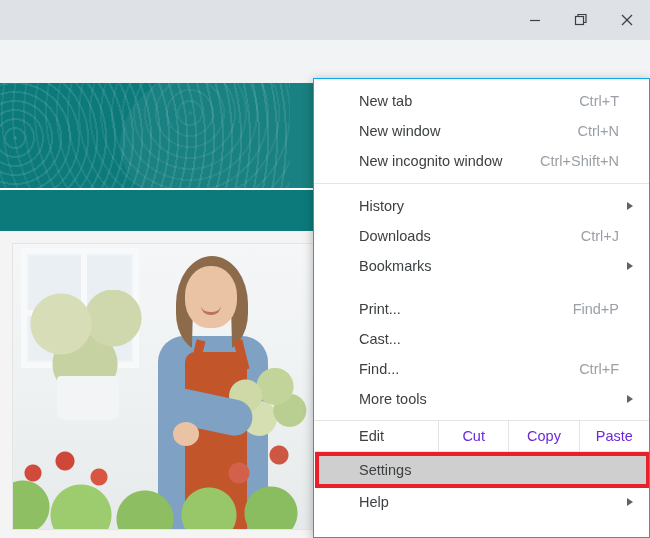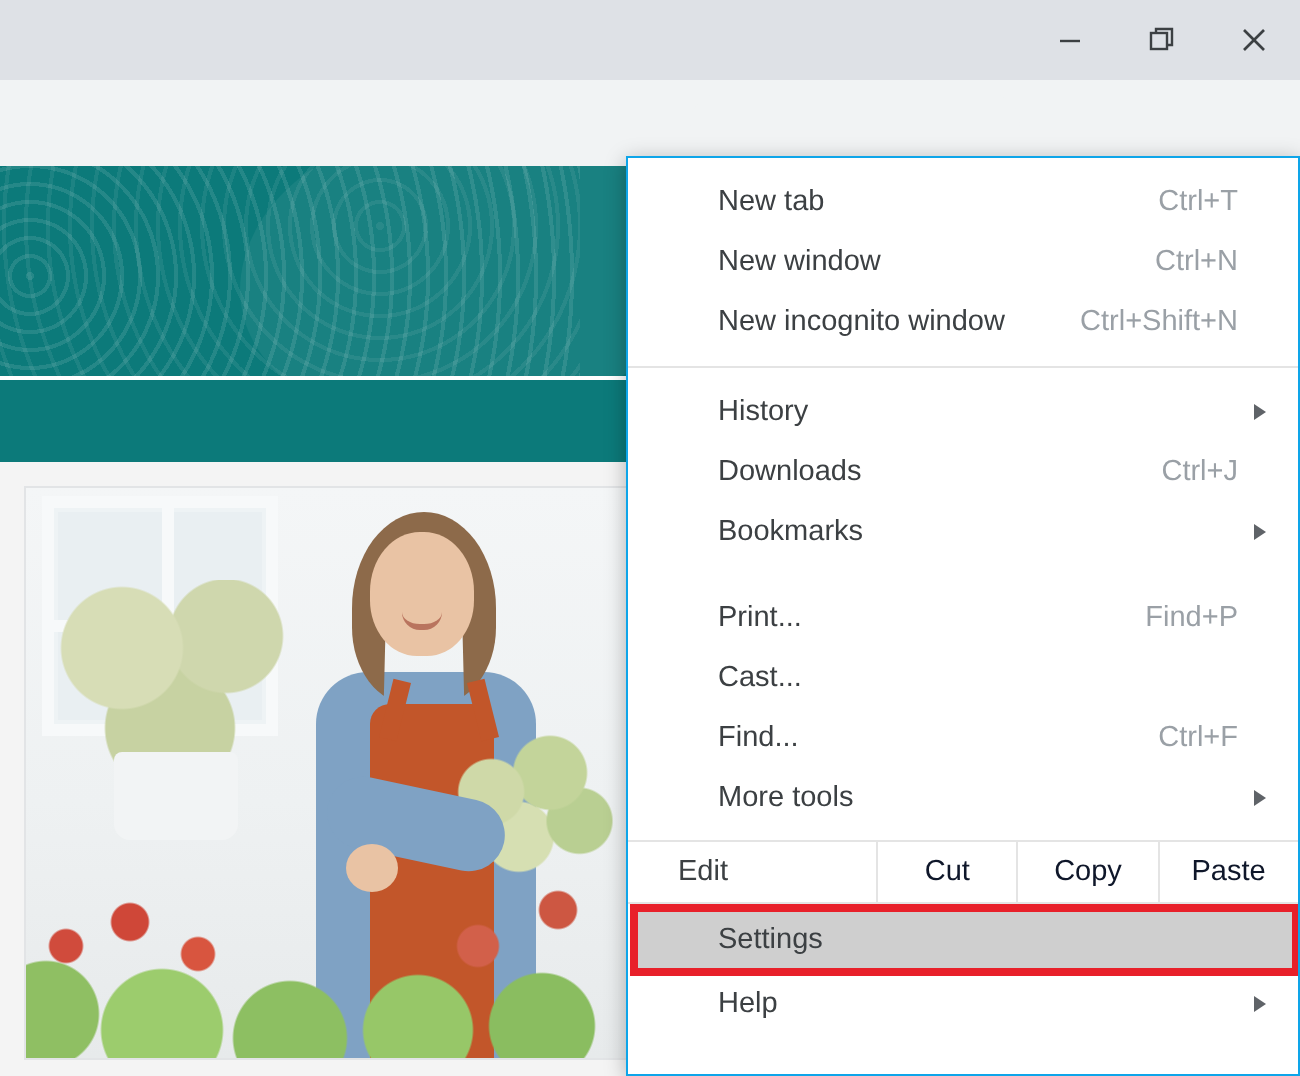--- a/index.html
+++ b/index.html
@@ -322,28 +322,28 @@
 
   
   .editrow {
     display:flex; align-items:stretch;
     height:31px;
     border-top:1px solid #e4e4e4;
   }
   .editrow .e-label {
     flex:0 0 124px;
     display:flex; align-items:center;
-    padding-left:25px;
+    padding-left:45px;
     font-size:14.5px; color:#3c4043;
   }
   .editrow .e-act {
     flex:1 1 0;
     display:flex; align-items:center; justify-content:center;
     border-left:1px solid #e4e4e4;
-    font-size:14.5px; color:#0f172a;
+    font-size:14.5px; color:#6d28d9;
   }
 
   
   .settings-wrap {
     position:relative;
     margin-top:2px;
     height:32px;
   }
   .settings-row {
     position:absolute; left:3px; top:0;

